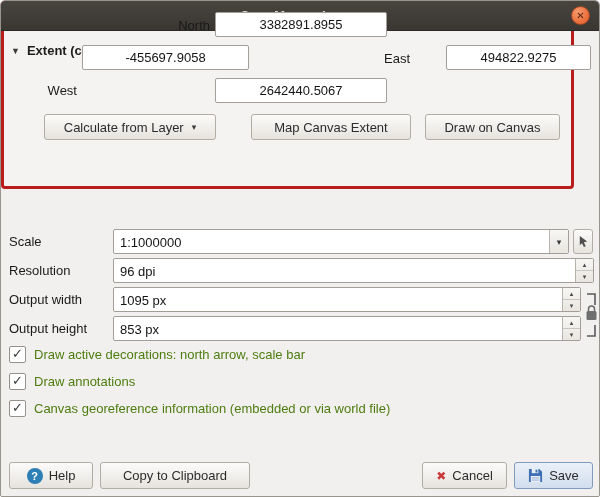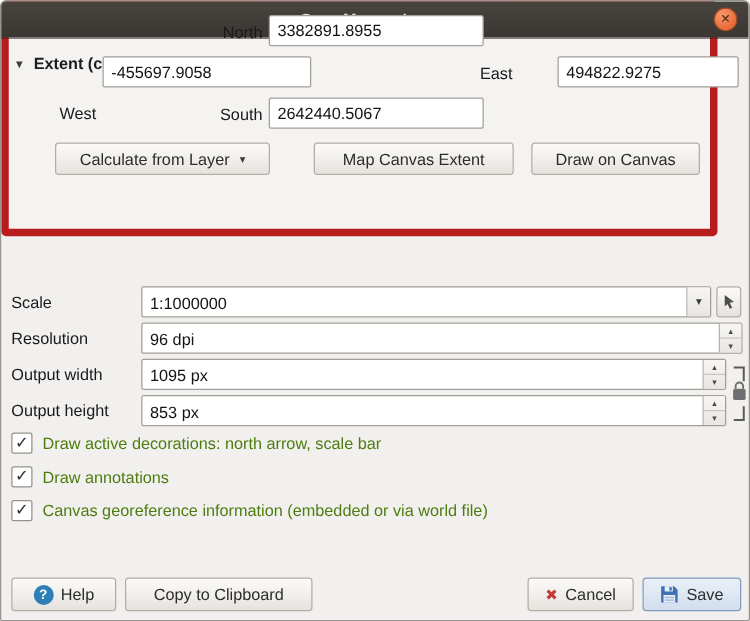--- a/index.html
+++ b/index.html
@@ -21,29 +21,29 @@
                border:1px solid #a34a28; display:flex; align-items:center; justify-content:center;
                color:#55250f; font-size:10px; font-weight:bold; cursor:pointer; }
 
   
   .section-header { left:10px; top:42px; display:flex; align-items:center; gap:7px; }
   .collapse { font-size:9px; color:#3c3c3c; cursor:pointer; }
   .section-title { font-weight:bold; color:#1d1d1d; }
 
   
   .frame { left:19px; top:61px; width:573px; height:188px; background:#f4f3f1;
-           border:6px solid #b91c1c; border-radius:4px; }
+           border:3px solid #b91c1c; border-radius:4px; }
 
   .flabel { position:absolute; text-align:right; color:#191919; line-height:25px; }
 
   .text-input { position:absolute; height:25px; background:#ffffff; border:1px solid #a39f98;
                 border-radius:2px; padding:0 6px; font:13px "Liberation Sans","DejaVu Sans",sans-serif;
                 color:#141414; width:100%; }
   .input-wrap { position:absolute; height:25px; }
-  .input-wrap input { position:static; width:100%; height:100%; }
+  .input-wrap input { position:static; width:100%; height:100%;text-align:center; }
 
   
   .btn { display:flex; align-items:center; justify-content:center; gap:6px;
          background:linear-gradient(#fcfbfa,#e6e3de); border:1px solid #b2aea6;
          border-radius:3px; color:#2c2c2c; font-size:13px; cursor:pointer; white-space:nowrap; }
   .btn-default { background:linear-gradient(#eaf0f8,#d2deee); border:1px solid #7f9cbe; }
   .menu-arrow { font-size:9px; color:#3a3a3a; margin-left:2px; }
 
   
   .spinbox, .combo { position:absolute; height:25px; background:#fff; border:1px solid #a39f98;
@@ -108,21 +108,20 @@
     <span class="flabel" style="left:6px; top:45px; width:70px;margin-top:32px;">West</span>
     <span class="input-wrap" style="left:81px; top:44px; width:167px;">
       <input class="text-input" value="-455697.9058" style="">
     </span>
 
     <span class="flabel" style="left:339px; top:45px; width:70px;">East</span>
     <span class="input-wrap" style="left:414px; top:44px; width:145px;margin-left:31px;">
       <input class="text-input" value="494822.9275" style="">
     </span>
 
-    <span class="flabel" style="left:119px; top:78px; width:90px;">South</span>
     <span class="input-wrap" style="left:214px; top:77px; width:172px;">
       <input class="text-input" value="2642440.5067" style="">
     </span>
 
     <div class="btn abs" style="left:43px; top:113px; width:172px; height:26px;">
       <span>Calculate from Layer</span>
       <span class="menu-arrow">▾</span>
     </div>
     <div class="btn abs" style="left:424px; top:113px; width:135px; height:26px;">
       <span>Draw on Canvas</span>

